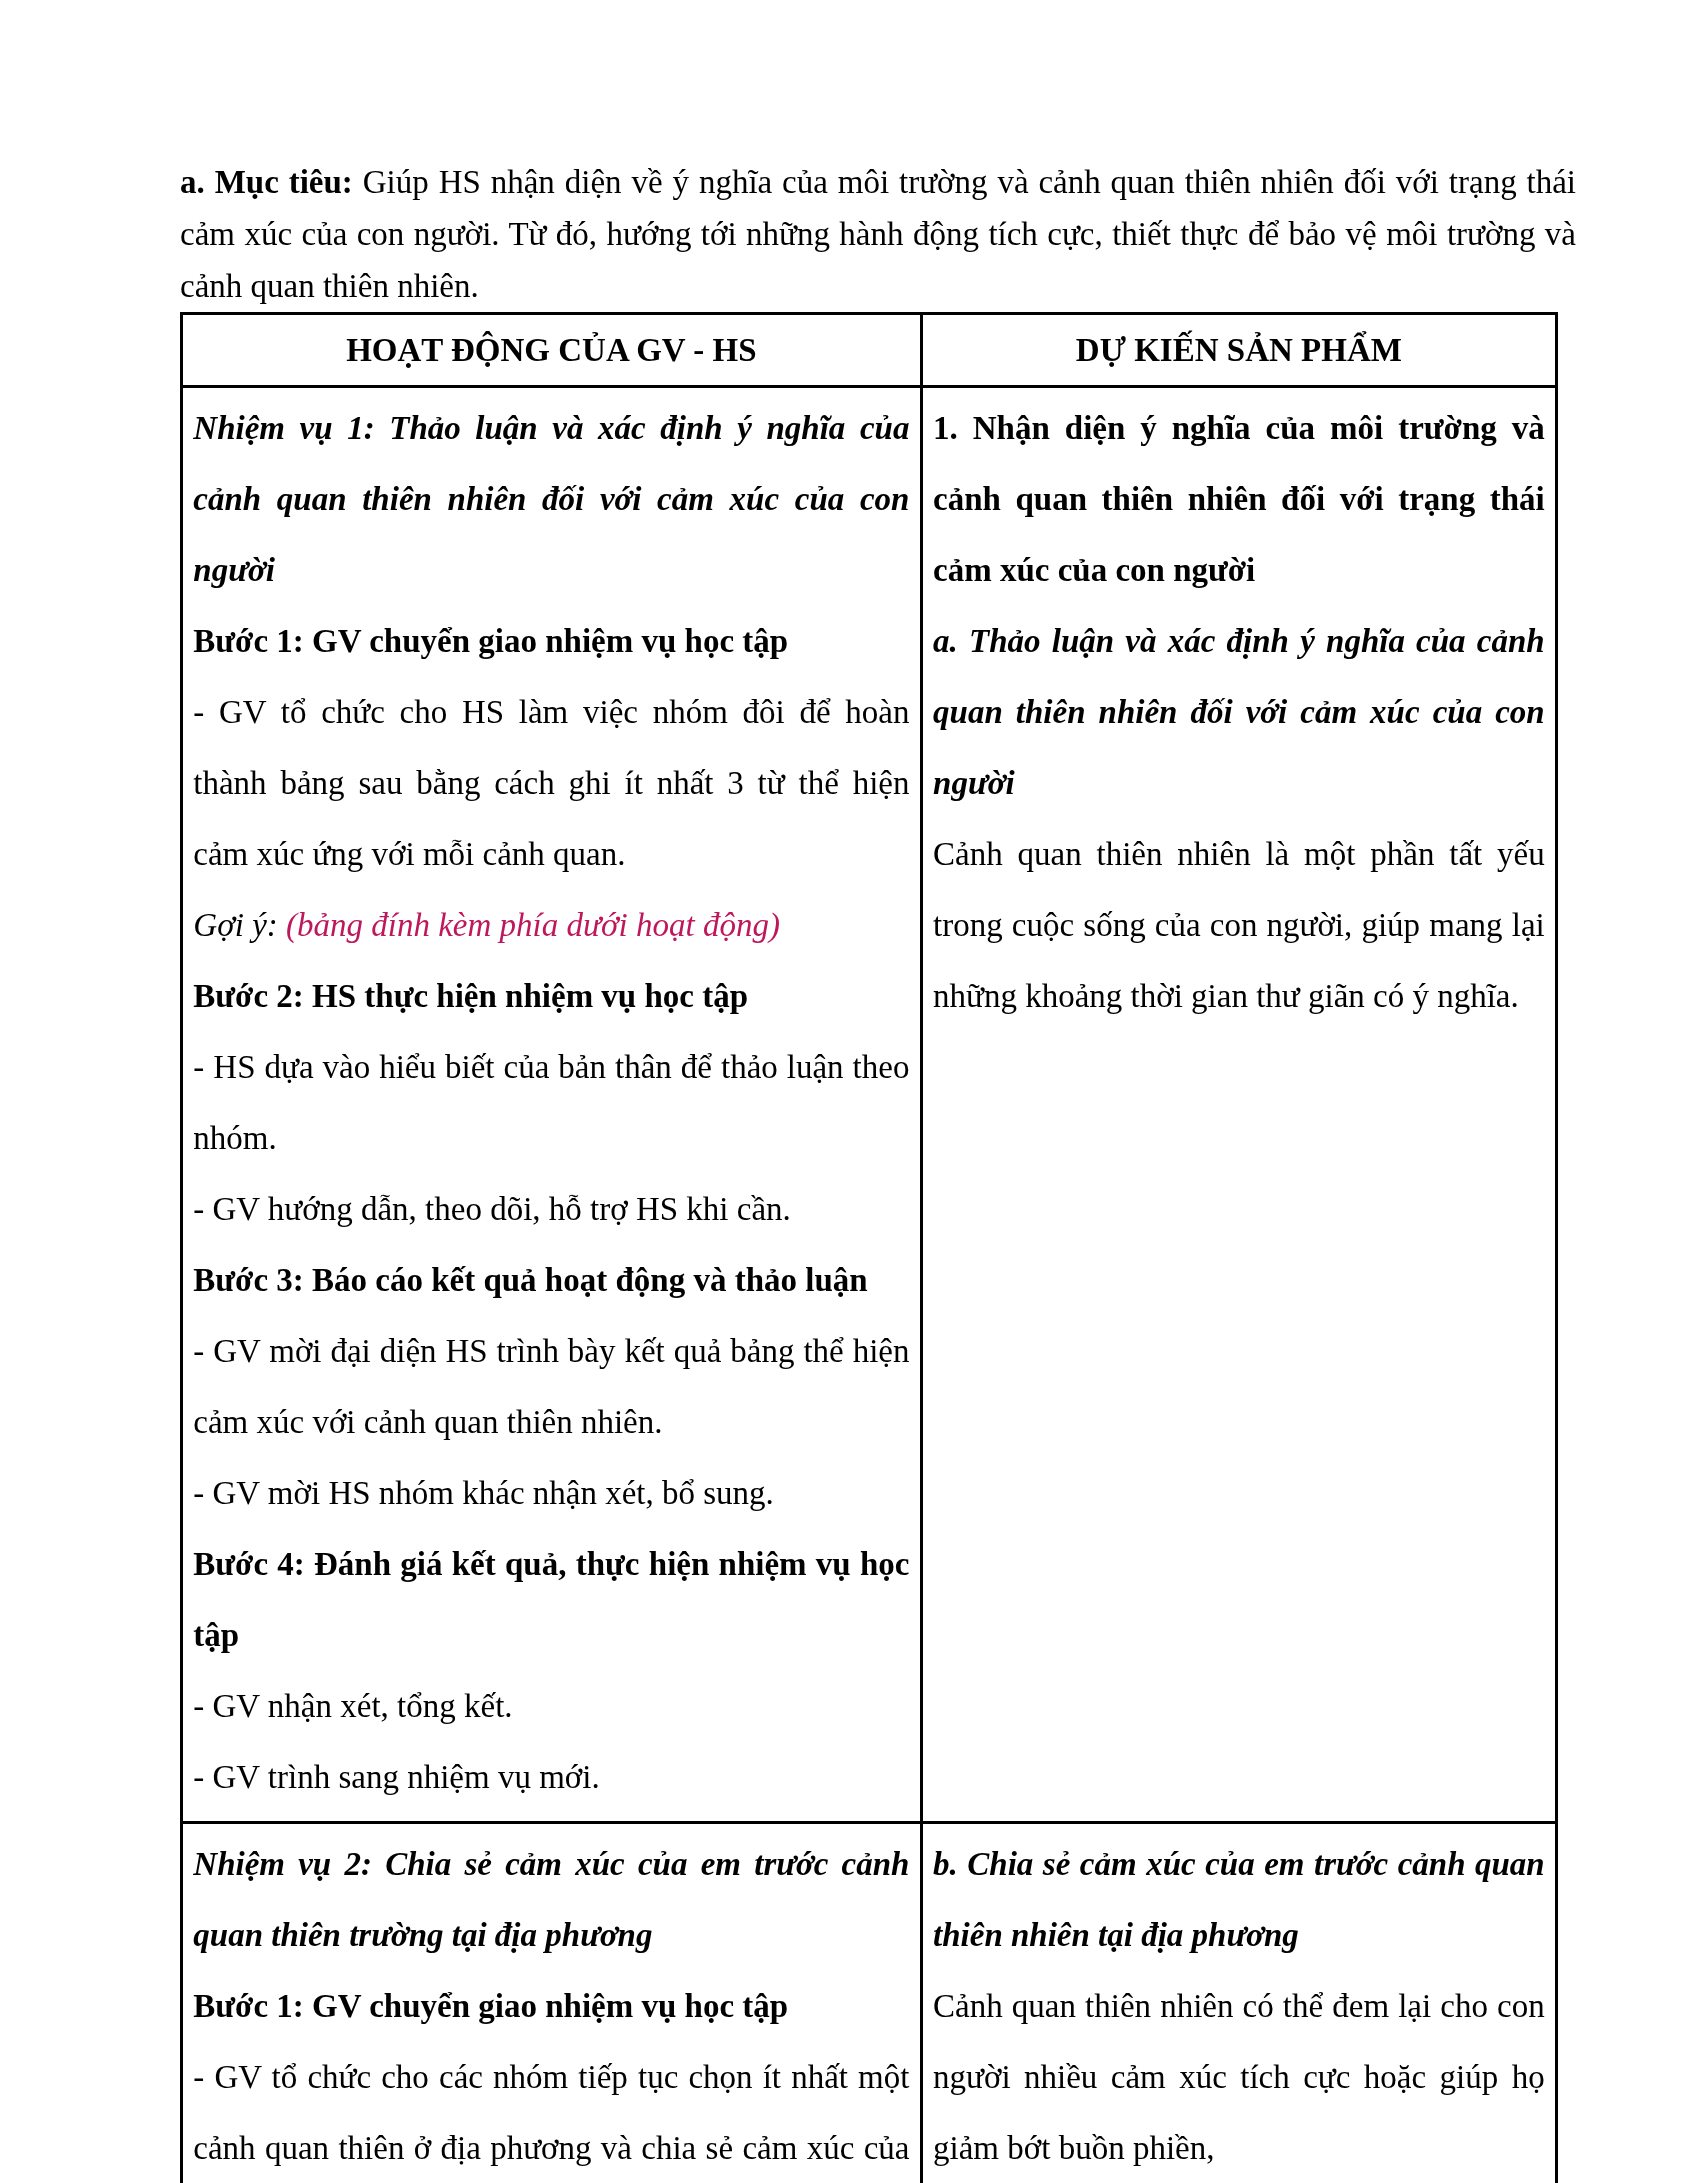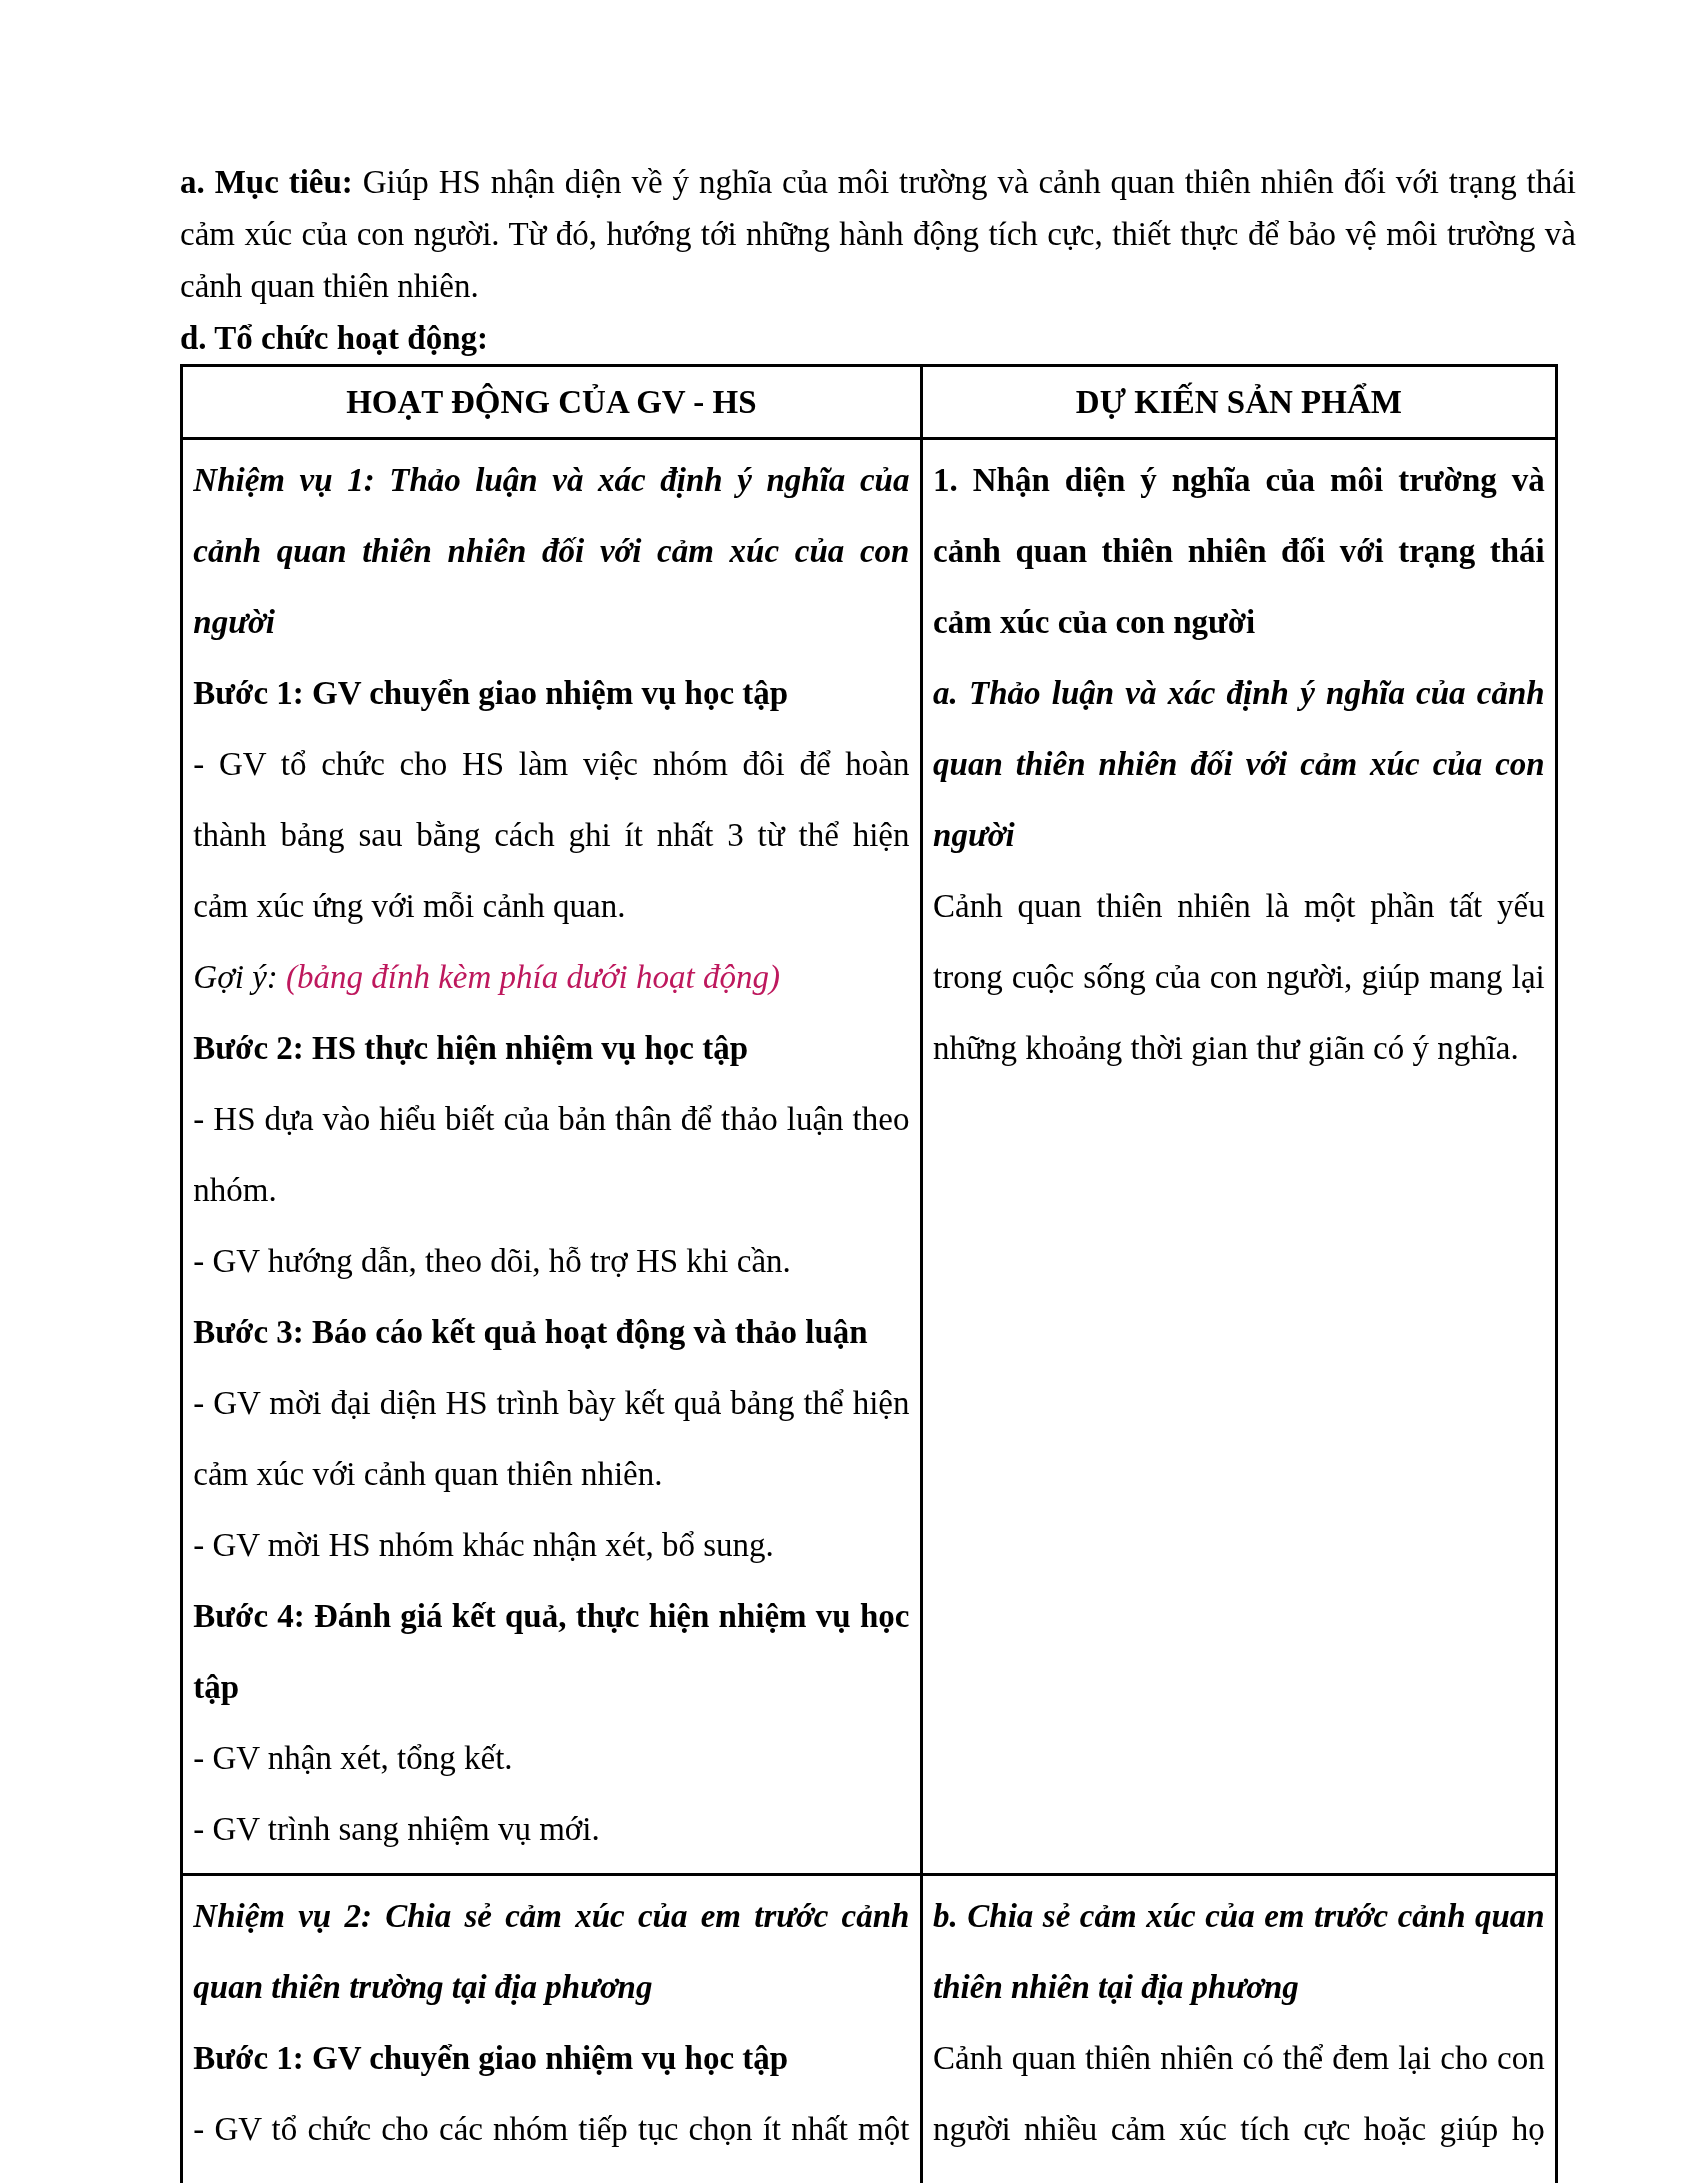--- a/index.html
+++ b/index.html
@@ -56,21 +56,20 @@
     line-height: 71px;
   }
 </style>
 </head>
 <body>
 
 <div class="doc">
 
   <div class="intro">
       <div class="para"><span class="b">a. Mục tiêu: </span><span>Giúp HS nhận diện về ý nghĩa của môi trường và cảnh quan thiên nhiên đối với trạng thái cảm xúc của con người. Từ đó, hướng tới những hành động tích cực, thiết thực để bảo vệ môi trường và cảnh quan thiên nhiên.</span></div>
-      <div class="para"><span class="b">d. Tổ chức hoạt động:</span></div>
     </div>
 
   <table class="tbl">
     <colgroup>
       <col class="c1">
       <col class="c2">
     </colgroup>
     <thead>
       <tr>
         <th>HOẠT ĐỘNG CỦA GV - HS</th>

